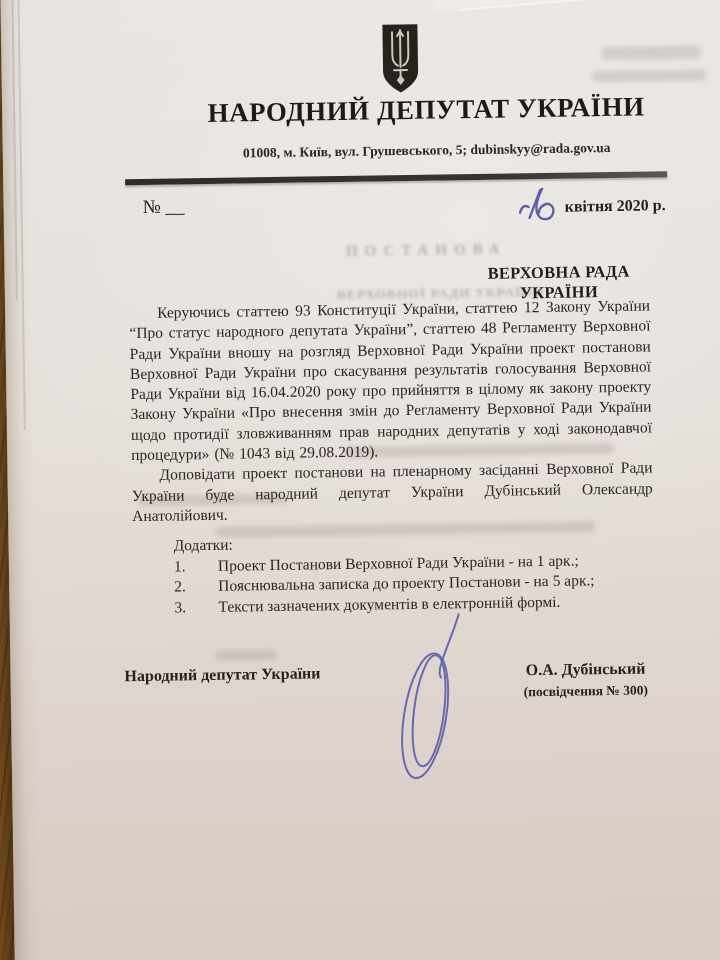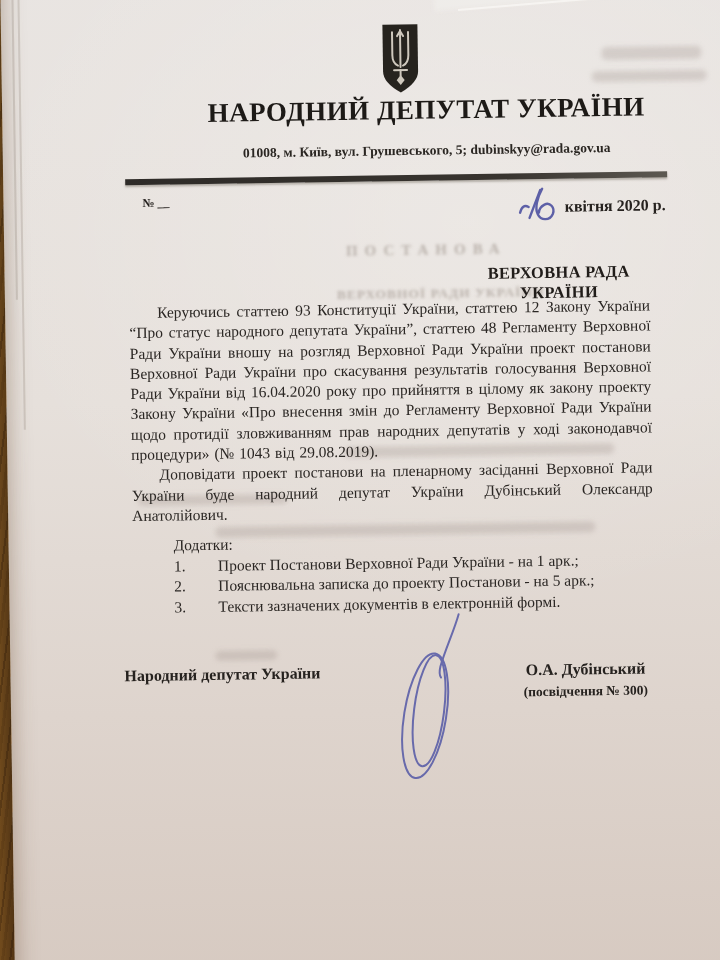--- a/index.html
+++ b/index.html
@@ -30,21 +30,21 @@
   
   .emblem{position:absolute;left:378px;top:29px;width:38px;height:72px;}
   .lh-title{position:absolute;left:122px;top:101px;width:600px;text-align:center;
     font-size:27px;font-weight:bold;letter-spacing:.5px;color:#1d1a17;}
   .lh-address{position:absolute;left:122px;top:149px;width:600px;text-align:center;
     font-size:13.5px;font-weight:bold;color:#2a2622;}
   .rule{position:absolute;left:120px;top:181px;width:542px;height:6px;
     background:linear-gradient(to right,#2e2b28 0%,#38342f 70%,#5d5952 100%);
     box-shadow:0 2px 2px rgba(120,112,102,.45);}
   
-  .ref-no{position:absolute;left:137px;top:198px;font-size:12px;font-weight:bold;color:#26221f;}
+  .ref-no{position:absolute;left:137px;top:198px;font-size:19px;font-weight:normal;color:#26221f;}
   .date-print{position:absolute;left:470px;top:206px;width:190px;text-align:right;
     font-size:16px;font-weight:bold;color:#26221f;}
   .hand{position:absolute;}
   
   .recipient{position:absolute;left:440px;top:271px;width:224px;text-align:center;
     font-size:16.5px;font-weight:bold;letter-spacing:.3px;color:#211d1a;}
   .body-text{position:absolute;left:122px;top:305px;width:521px;
     font-size:15.5px;line-height:20.3px;text-align:justify;color:#2b2724;word-spacing:1px;}
   .body-text p{margin:0;text-indent:28px;}
   

